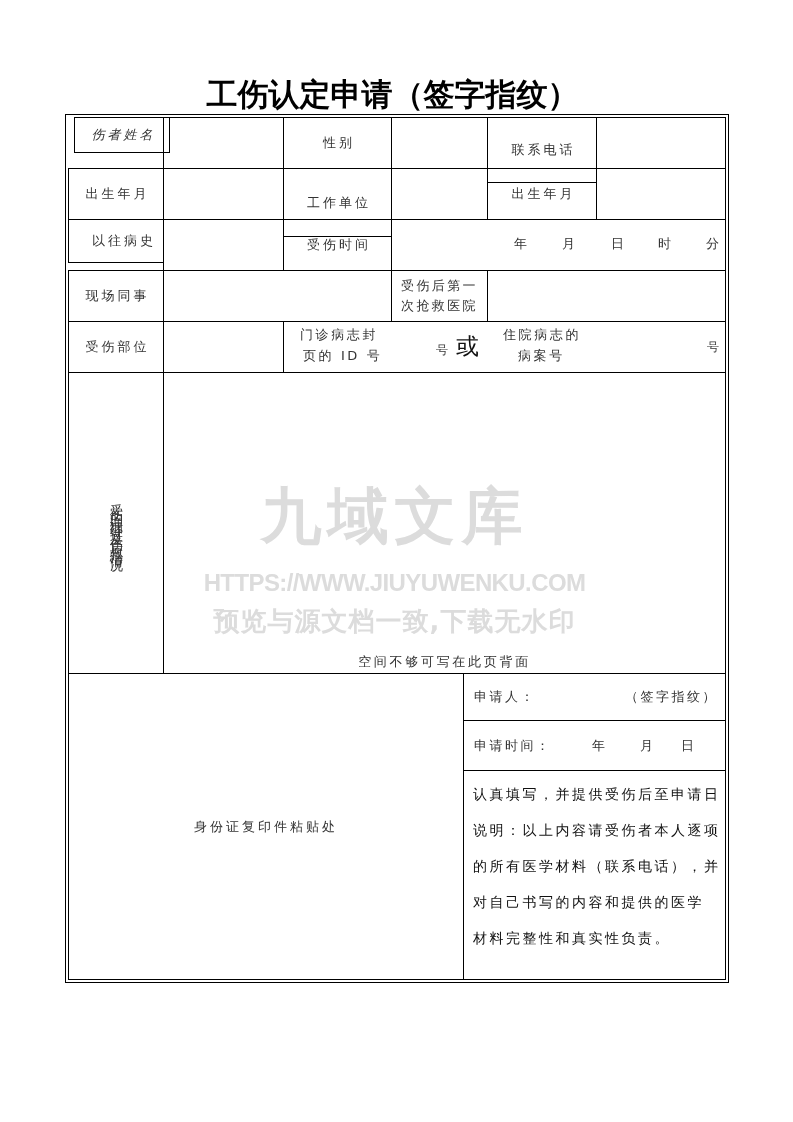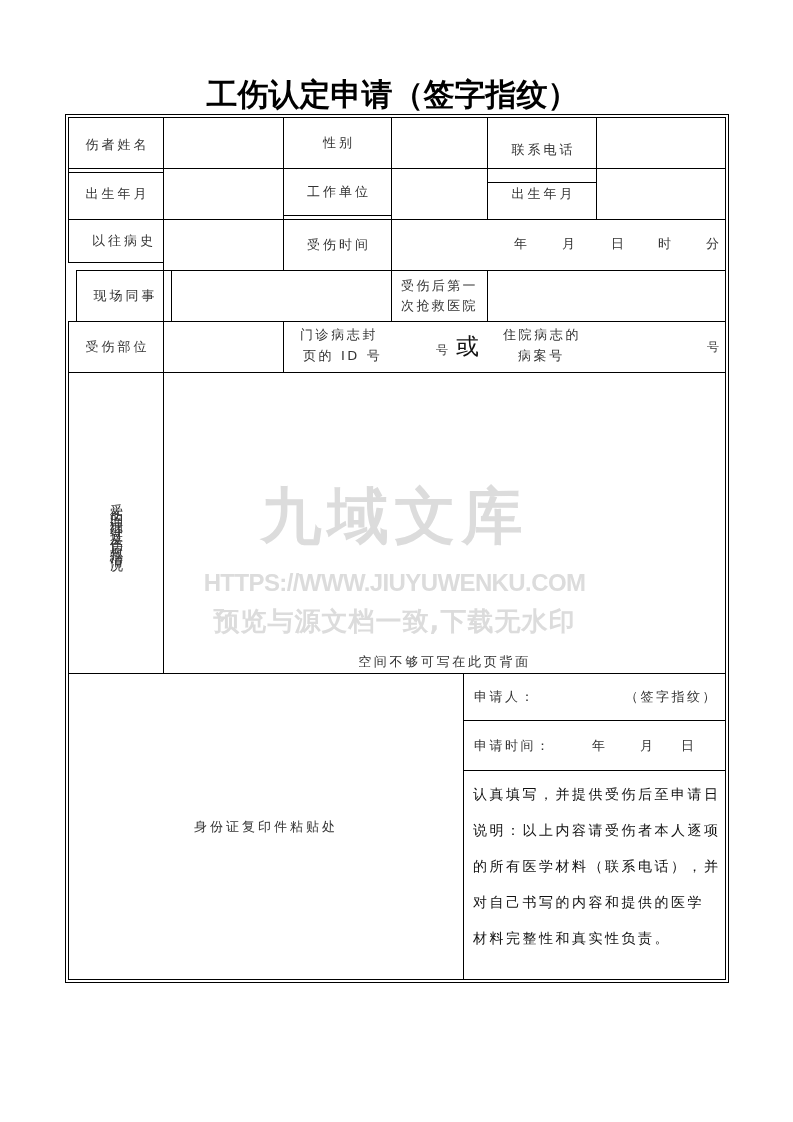--- a/index.html
+++ b/index.html
@@ -39,46 +39,46 @@
                    display:flex; align-items:center; justify-content:center;
                    font-size:13px; letter-spacing:3px; color:#333; }
   </style>
 </head>
 <body>
 
 <div class="title">工伤认定申请（签字指纹）</div>
 
 <div class="outer"></div>
 
-<div class="cell lbl" style="left:68px;top:117px;width:96px;height:56px;">伤者姓名</div>
+<div class="cell lbl" style="left:74px;top:117px;width:96px;height:36px;font-style:italic;">伤者姓名</div>
 <div class="cell" style="left:163px;top:117px;width:121px;height:52px;"></div>
 <div class="cell lbl" style="left:283px;top:117px;width:109px;height:52px;">性别</div>
 <div class="cell" style="left:391px;top:117px;width:97px;height:52px;"></div>
 <div class="cell lbl" style="left:487px;top:117px;width:110px;height:66px;">联系电话</div>
 <div class="cell" style="left:596px;top:117px;width:130px;height:52px;"></div>
 
 <div class="cell lbl" style="left:68px;top:168px;width:96px;height:52px;">出生年月</div>
 <div class="cell" style="left:163px;top:168px;width:121px;height:52px;"></div>
-<div class="cell lbl" style="left:283px;top:168px;width:109px;height:48px;">工作单位</div>
+<div class="cell lbl" style="left:283px;top:168px;width:109px;height:69px;">工作单位</div>
 <div class="cell" style="left:391px;top:168px;width:97px;height:52px;"></div>
 <div class="cell lbl" style="left:487px;top:168px;width:110px;height:52px;">出生年月</div>
 <div class="cell" style="left:596px;top:168px;width:130px;height:52px;"></div>
 
 <div class="cell lbl" style="left:68px;top:219px;width:96px;height:44px;padding-left:16px;">以往病史</div>
 <div class="cell" style="left:163px;top:219px;width:121px;height:52px;"></div>
 <div class="cell lbl" style="left:283px;top:219px;width:109px;height:52px;">受伤时间</div>
 <div class="cell" style="left:391px;top:219px;width:335px;height:52px;">
   <span class="unit" style="left:122px;top:16px;">年</span>
   <span class="unit" style="left:170px;top:16px;">月</span>
   <span class="unit" style="left:219px;top:16px;">日</span>
   <span class="unit" style="left:266px;top:16px;">时</span>
   <span class="unit" style="left:314px;top:16px;">分</span>
 </div>
 
-<div class="cell lbl" style="left:76px;top:270px;width:96px;height:52px;">现场同事</div>
+<div class="cell lbl" style="left:68px;top:270px;width:96px;height:52px;">现场同事</div>
 <div class="cell" style="left:163px;top:270px;width:229px;height:52px;"></div>
 <div class="cell two-line" style="left:391px;top:270px;width:97px;height:52px;">
   <span>受伤后第一</span>
   <span>次抢救医院</span>
 </div>
 <div class="cell" style="left:487px;top:270px;width:239px;height:52px;"></div>
 
 <div class="cell lbl" style="left:68px;top:321px;width:96px;height:52px;">受伤部位</div>
 <div class="cell" style="left:163px;top:321px;width:121px;height:52px;"></div>
 <div class="cell" style="left:283px;top:321px;width:443px;height:52px;">

